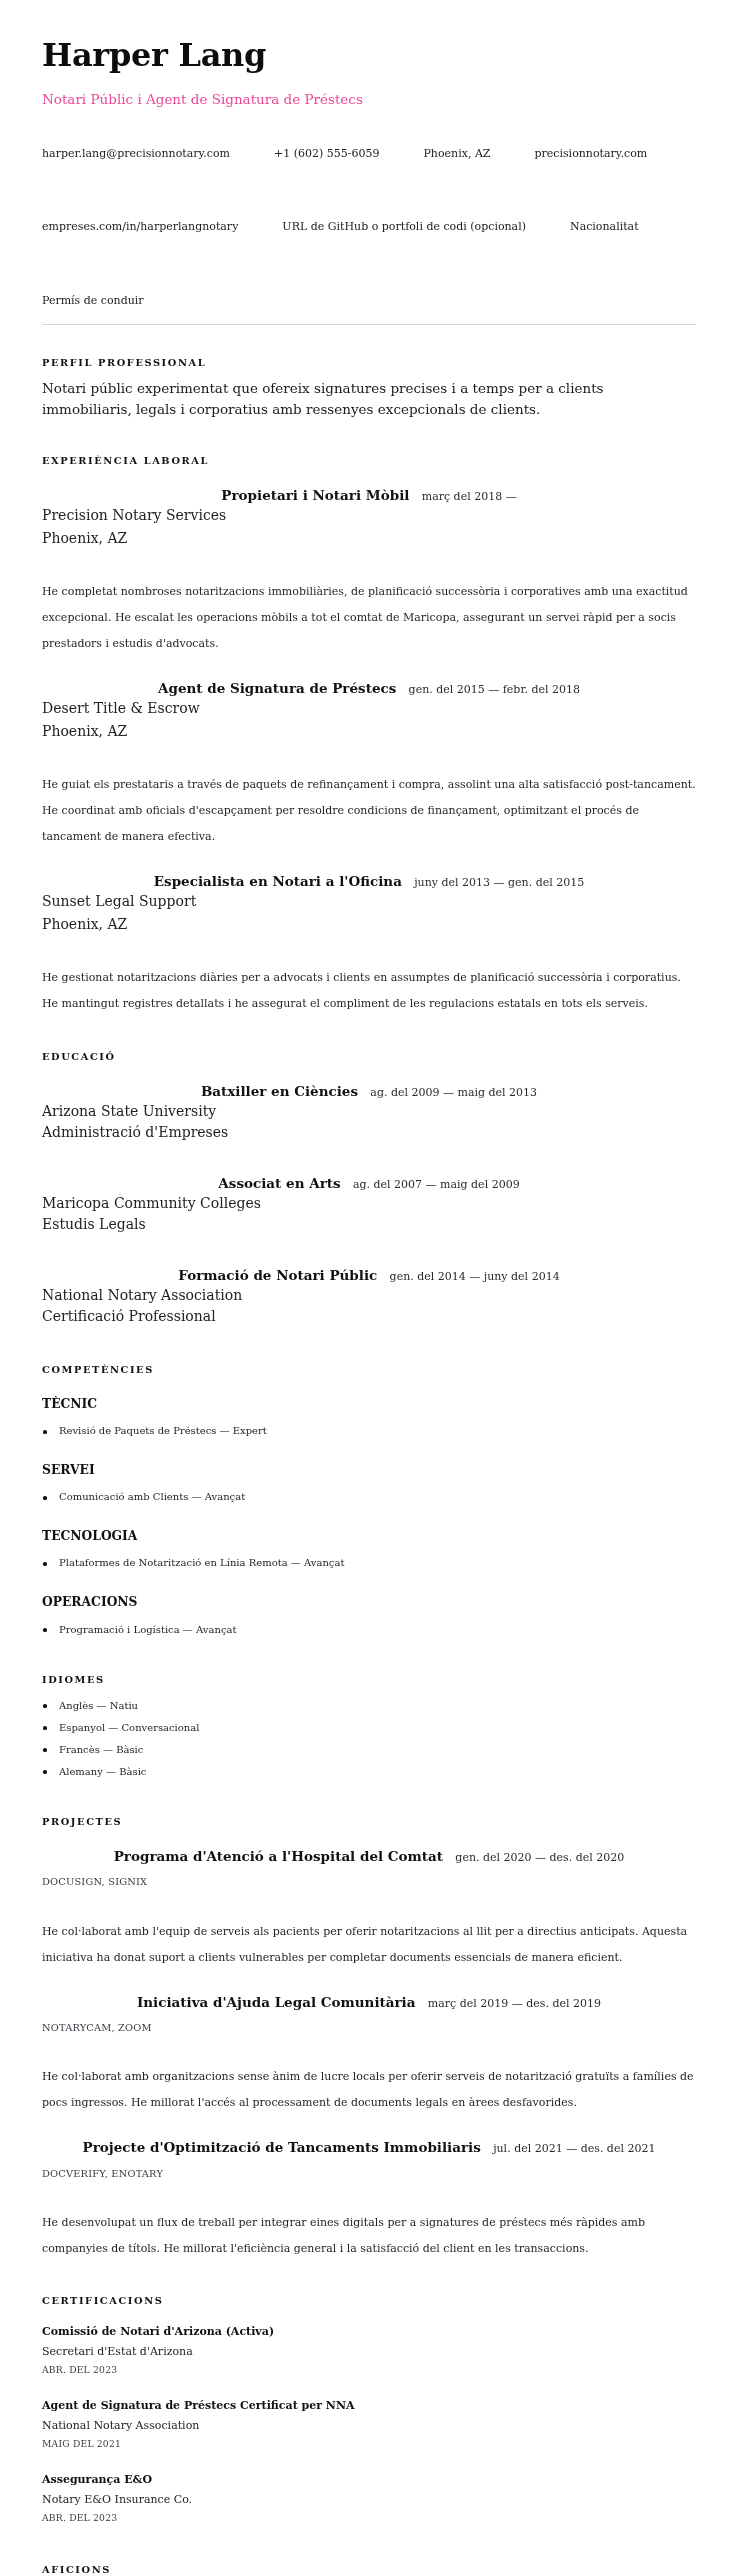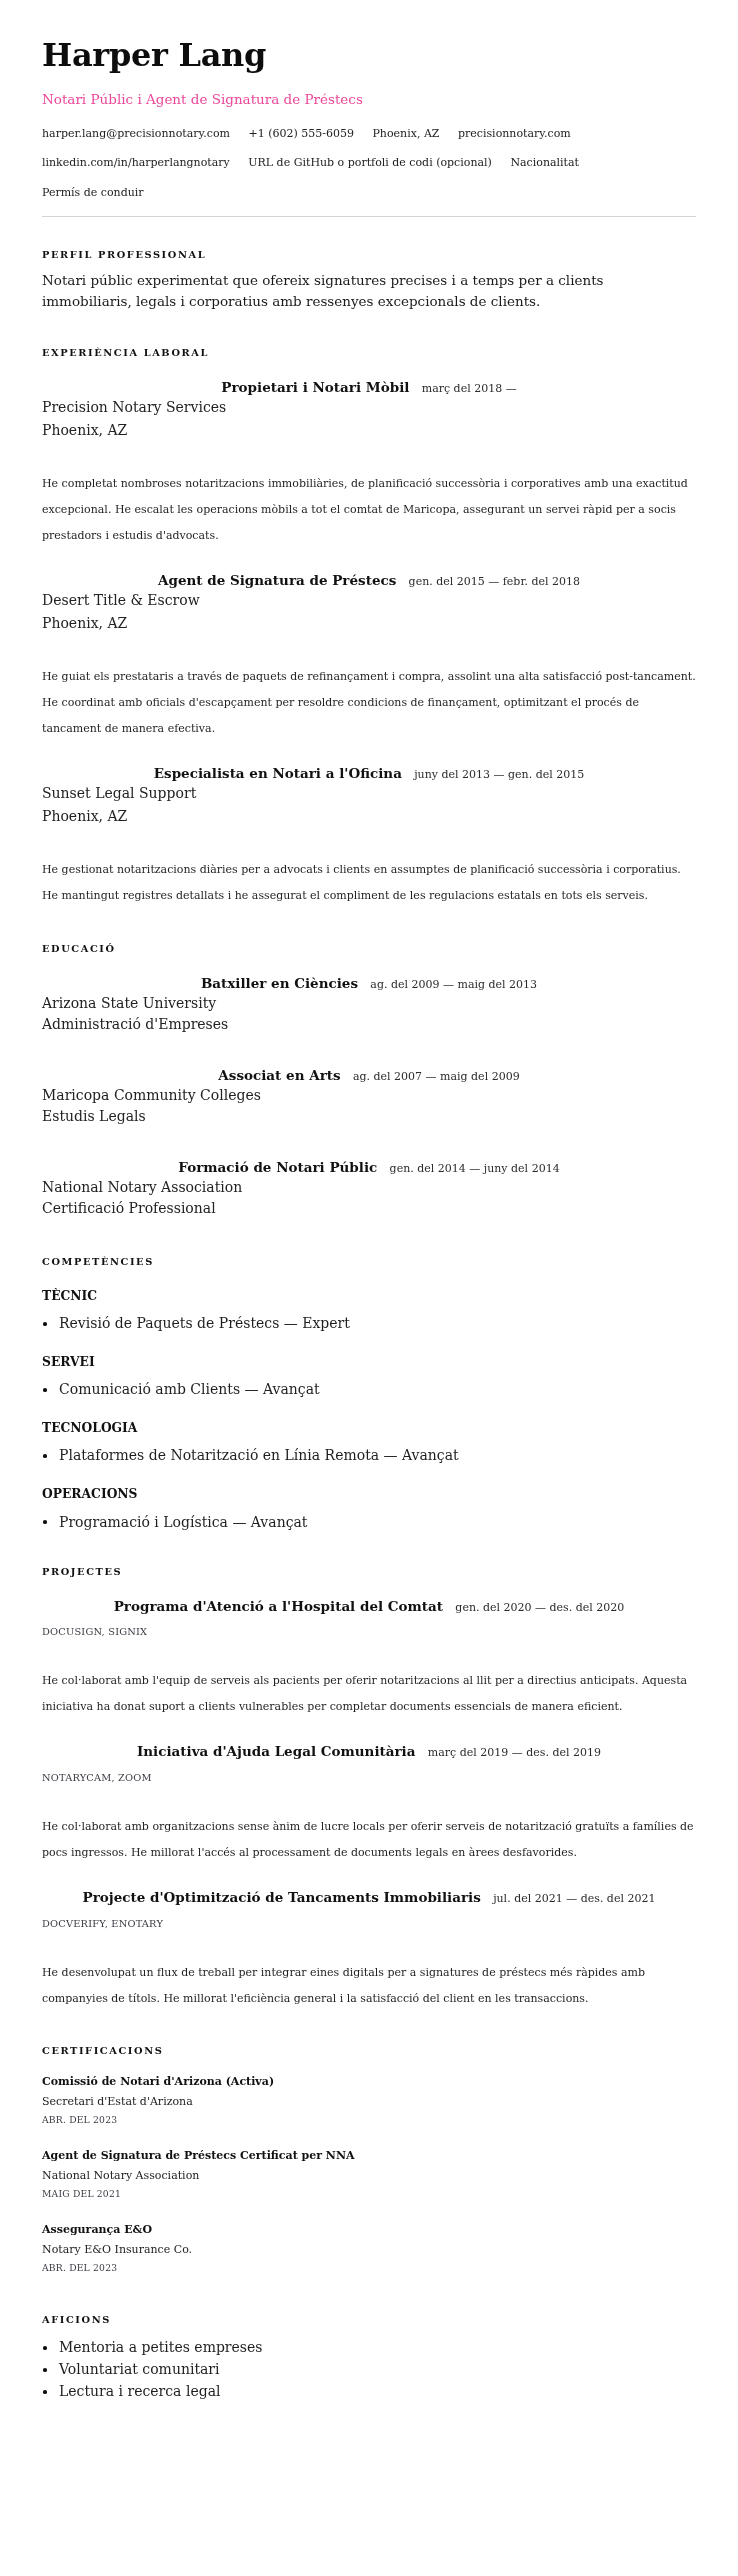--- a/index.html
+++ b/index.html
@@ -9,21 +9,21 @@
     min-height: 2576px;
     font-family: "DejaVu Serif", serif;
     color: #1a1a1a;
   }
   .page { padding: 36px 42px 37px 42px; }
   .name {
     font-size: 32px; font-weight: bold; color: #0d0d0d;
     line-height: 39px; letter-spacing: -0.3px;
   }
   .headline { font-size: 13.5px; line-height: 18.5px; margin-top: 15px; color: #ec4899; }
-  .contacts { margin-top: 10px; display: flex; flex-wrap: wrap; column-gap: 18.5px; row-gap: 0; width: 655px; }
+  .contacts { margin-top: 30px; display: flex; flex-wrap: wrap; column-gap: 18.5px; row-gap: 0; width: 655px; gap: 44px; }
   .contacts span { font-size: 11px; line-height: 29.5px; color: #222; }
   .divider { border: none; border-top: 1.2px solid #d4d4d8; margin-top: 8.6px; }
 
   .section-title {
     font-size: 9.8px; font-weight: bold; letter-spacing: 1.6px;
     text-transform: uppercase; color: #111; line-height: 13.5px;
   }
   .s-summary { margin-top: 31px; }
   .summary { font-size: 13.5px; line-height: 21.5px; margin-top: 8.6px; color: #1a1a1a; }
 
@@ -41,21 +41,21 @@
   .s-edu .entry { margin-top: 18.5px; }
   .s-edu .entry + .entry { margin-top: 31px; }
 
   .s-skills { margin-top: 36px; }
   .skill-cat { font-size: 12.3px; font-weight: bold; line-height: 17px; margin-top: 18.5px; color: #111; }
   .skill-cat + ul { margin-top: 8.6px; }
 
   ul.bullets { list-style: none; }
   ul.bullets li {
     position: relative; padding-left: 17px;
-    font-size: 14px; line-height: 22px; color: #1f1f1f;
+    font-size: 10px; line-height: 22px; color: #1f1f1f;
   }
   ul.bullets li::before {
     content: ""; position: absolute; left: 1.2px; top: 9.8px;
     width: 3.7px; height: 3.7px; border-radius: 50%; background: #111;
   }
 
   .s-lang { margin-top: 32px; }
   .s-lang ul { margin-top: 8.6px; }
 
   .s-proj { margin-top: 32px; }
@@ -80,21 +80,21 @@
 <div class="page">
 
   <header>
     <h1 class="name">Harper Lang</h1>
     <div class="headline">Notari Públic i Agent de Signatura de Préstecs</div>
     <div class="contacts">
       <span>harper.lang@precisionnotary.com</span>
       <span>+1 (602) 555-6059</span>
       <span>Phoenix, AZ</span>
       <span>precisionnotary.com</span>
-      <span>linkedin.com/in/harperlangnotary</span>
+      <span>empreses.com/in/harperlangnotary</span>
       <span>URL de GitHub o portfoli de codi (opcional)</span>
       <span>Nacionalitat</span>
       <span>Permís de conduir</span>
     </div>
   </header>
 
   <hr class="divider">
 
   <section class="s-summary">
     <h2 class="section-title">Perfil professional</h2>
@@ -183,20 +183,29 @@
     <ul class="bullets">
       <li>Plataformes de Notarització en Línia Remota — Avançat</li>
     </ul>
 
     <div class="skill-cat">OPERACIONS</div>
     <ul class="bullets">
       <li>Programació i Logística — Avançat</li>
     </ul>
   </section>
 
+  <section class="s-lang">
+    <h2 class="section-title">Idiomes</h2>
+    <ul class="bullets">
+      <li>Anglès — Natiu</li>
+      <li>Espanyol — Conversacional</li>
+      <li>Francès — Bàsic</li>
+      <li>Alemany — Bàsic</li>
+    </ul>
+  </section>
 
   <section class="s-proj">
     <h2 class="section-title">Projectes</h2>
 
     <div class="entry">
       <div class="entry-head">
         <div class="entry-title">Programa d'Atenció a l'Hospital del Comtat</div>
         <div class="entry-date">gen. del 2020 — des. del 2020</div>
       </div>
       <div class="proj-tech">DocuSign, Signix</div>

